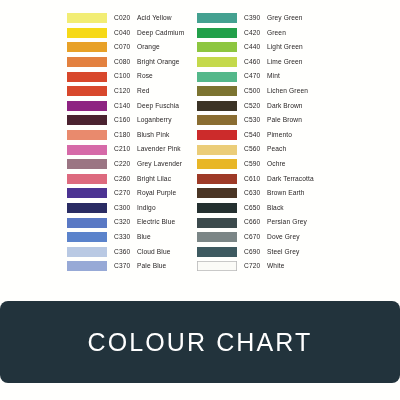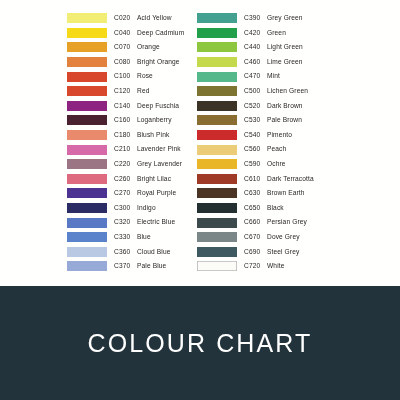--- a/index.html
+++ b/index.html
@@ -64,27 +64,28 @@
   .code {
     display: inline-block;
     min-width: 20px;
   }
   .cname { margin-left: 3px; }
 
   
   #banner {
     position: absolute;
     left: 0;
-    top: 286px;
-    width: 400px;
-    height: 114px;
+    top: 301px;
+    width: 400px;
+    height: 82px;
     background: #22333c;
     display: flex;
     align-items: center;
     justify-content: center;
+    border-radius: 8px;
   }
   #banner-title {
     color: #ffffff;
     font-size: 25px;
     letter-spacing: 2.1px;
     font-weight: 300;
     font-family: "Liberation Sans", sans-serif;
     white-space: nowrap;
   }
 </style>

